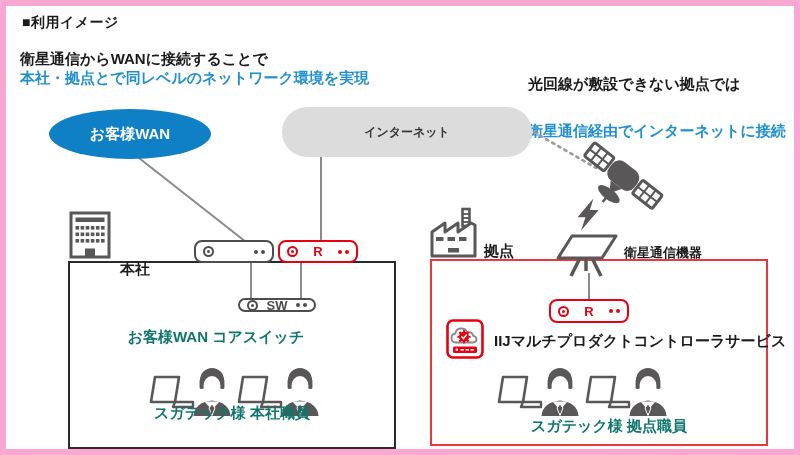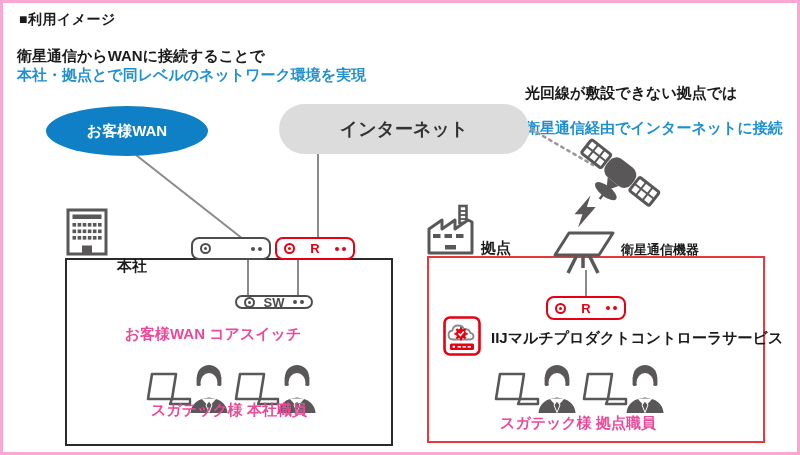--- a/index.html
+++ b/index.html
@@ -1,36 +1,36 @@
 <!DOCTYPE html>
 <html><head>
 <meta charset="utf-8">
 <style>
   html,body { margin:0; padding:0; background:#fff; }
   * { box-sizing:border-box; }
   .canvas {
     position:relative; width:800px; height:455px; background:#fff;
-    border:3px solid #f9a8d4; overflow:hidden;
+    border:6px solid #f9a8d4; overflow:hidden;
     font-family:"Liberation Sans","DejaVu Sans",sans-serif; color:#1a1a1a;
   }
   .abs { position:absolute; }
   .page-title { left:16px; top:8px; font-size:14px; font-weight:bold; letter-spacing:.5px; }
   .headline1 { left:14px; top:44px; font-size:15px; font-weight:bold; }
   .headline2 { left:14px; top:63px; font-size:15px; font-weight:bold; color:#1e8fcf; }
-  .note1 { left:522px; top:81px; font-size:15px; font-weight:bold; }
+  .note1 { left:522px; top:69px; font-size:15px; font-weight:bold; }
   .note2 { left:522px; top:100px; font-size:15px; font-weight:bold; color:#1e8fcf;margin-top:16px; }
 
   .wan-ellipse {
     left:43px; top:103px; width:162px; height:50px; border-radius:50%;
     background:#0f80c5; color:#fff; font-size:15px; font-weight:bold;
     display:flex; align-items:center; justify-content:center;
   }
   .internet-pill {
     left:276px; top:101px; width:250px; height:50px; border-radius:25px;
-    background:#dcdcdc; color:#333; font-size:18px; font-weight:bold;
+    background:#dcdcdc; color:#333; font-size:12px; font-weight:bold;
     display:flex; align-items:center; justify-content:center;
   }
 
   .hq-box  { left:62px;  top:255px; width:328px; height:188px; border:2px solid #2a2a2a; }
   .red-box { left:424px; top:253px; width:338px; height:187px; border:2px solid #e8383d; }
 
   .lines { left:0; top:0; pointer-events:none; }
 
   .device {
     background:#fff; border-radius:8px; display:flex; align-items:center;
@@ -44,25 +44,25 @@
   .router-gray  { left:188px; top:234px; width:80px; height:23px; color:#4d4d4d; border:2.5px solid #4d4d4d; }
   .router-red-hq{ left:272px; top:234px; width:80px; height:23px; color:#e60012; border:2.5px solid #e60012; }
   .switch-hq    { left:232px; top:292px; width:78px; height:14px; color:#4d4d4d; border:2.5px solid #4d4d4d; }
   .router-red-br{ left:543px; top:293px; width:80px; height:24px; color:#e60012; border:2.5px solid #e60012; }
 
   .site-label { font-size:15px; font-weight:bold; }
   .hq-label { left:114px; top:236px;margin-top:18px; }
   .branch-label { left:478px; top:236px; }
   .dish-label { left:618px; top:238px; font-size:13px; font-weight:bold; }
 
-  .caption { font-size:15px; font-weight:bold; text-align:center; color:#ec4899; }
+  .caption { font-size:15px; font-weight:bold; text-align:center; color:#0f766e; }
   .core-caption   { left:62px;  top:322px; width:296px; }
   .hq-staff       { left:62px;  top:398px; width:328px; }
   .service-caption{ left:488px; top:326px; font-size:15px; font-weight:bold; color:#1a1a1a; }
-  .br-staff       { left:420px; top:411px; width:310px; }
+  .br-staff       { left:448px; top:411px; width:310px; }
 </style>
 <style>svg:not(.glasses) .glasses-only{display:none}</style></head>
 <body>
 
 <svg width="0" height="0" style="position:absolute">
   <defs>
     <symbol id="sym-building" viewBox="0 0 52 56">
       <rect x="7" y="9" width="38" height="44" fill="#fff" stroke="#595757" stroke-width="3"></rect>
       <rect x="11.5" y="13.5" width="29" height="4.5" fill="#595757"></rect>
       <g fill="#595757">

